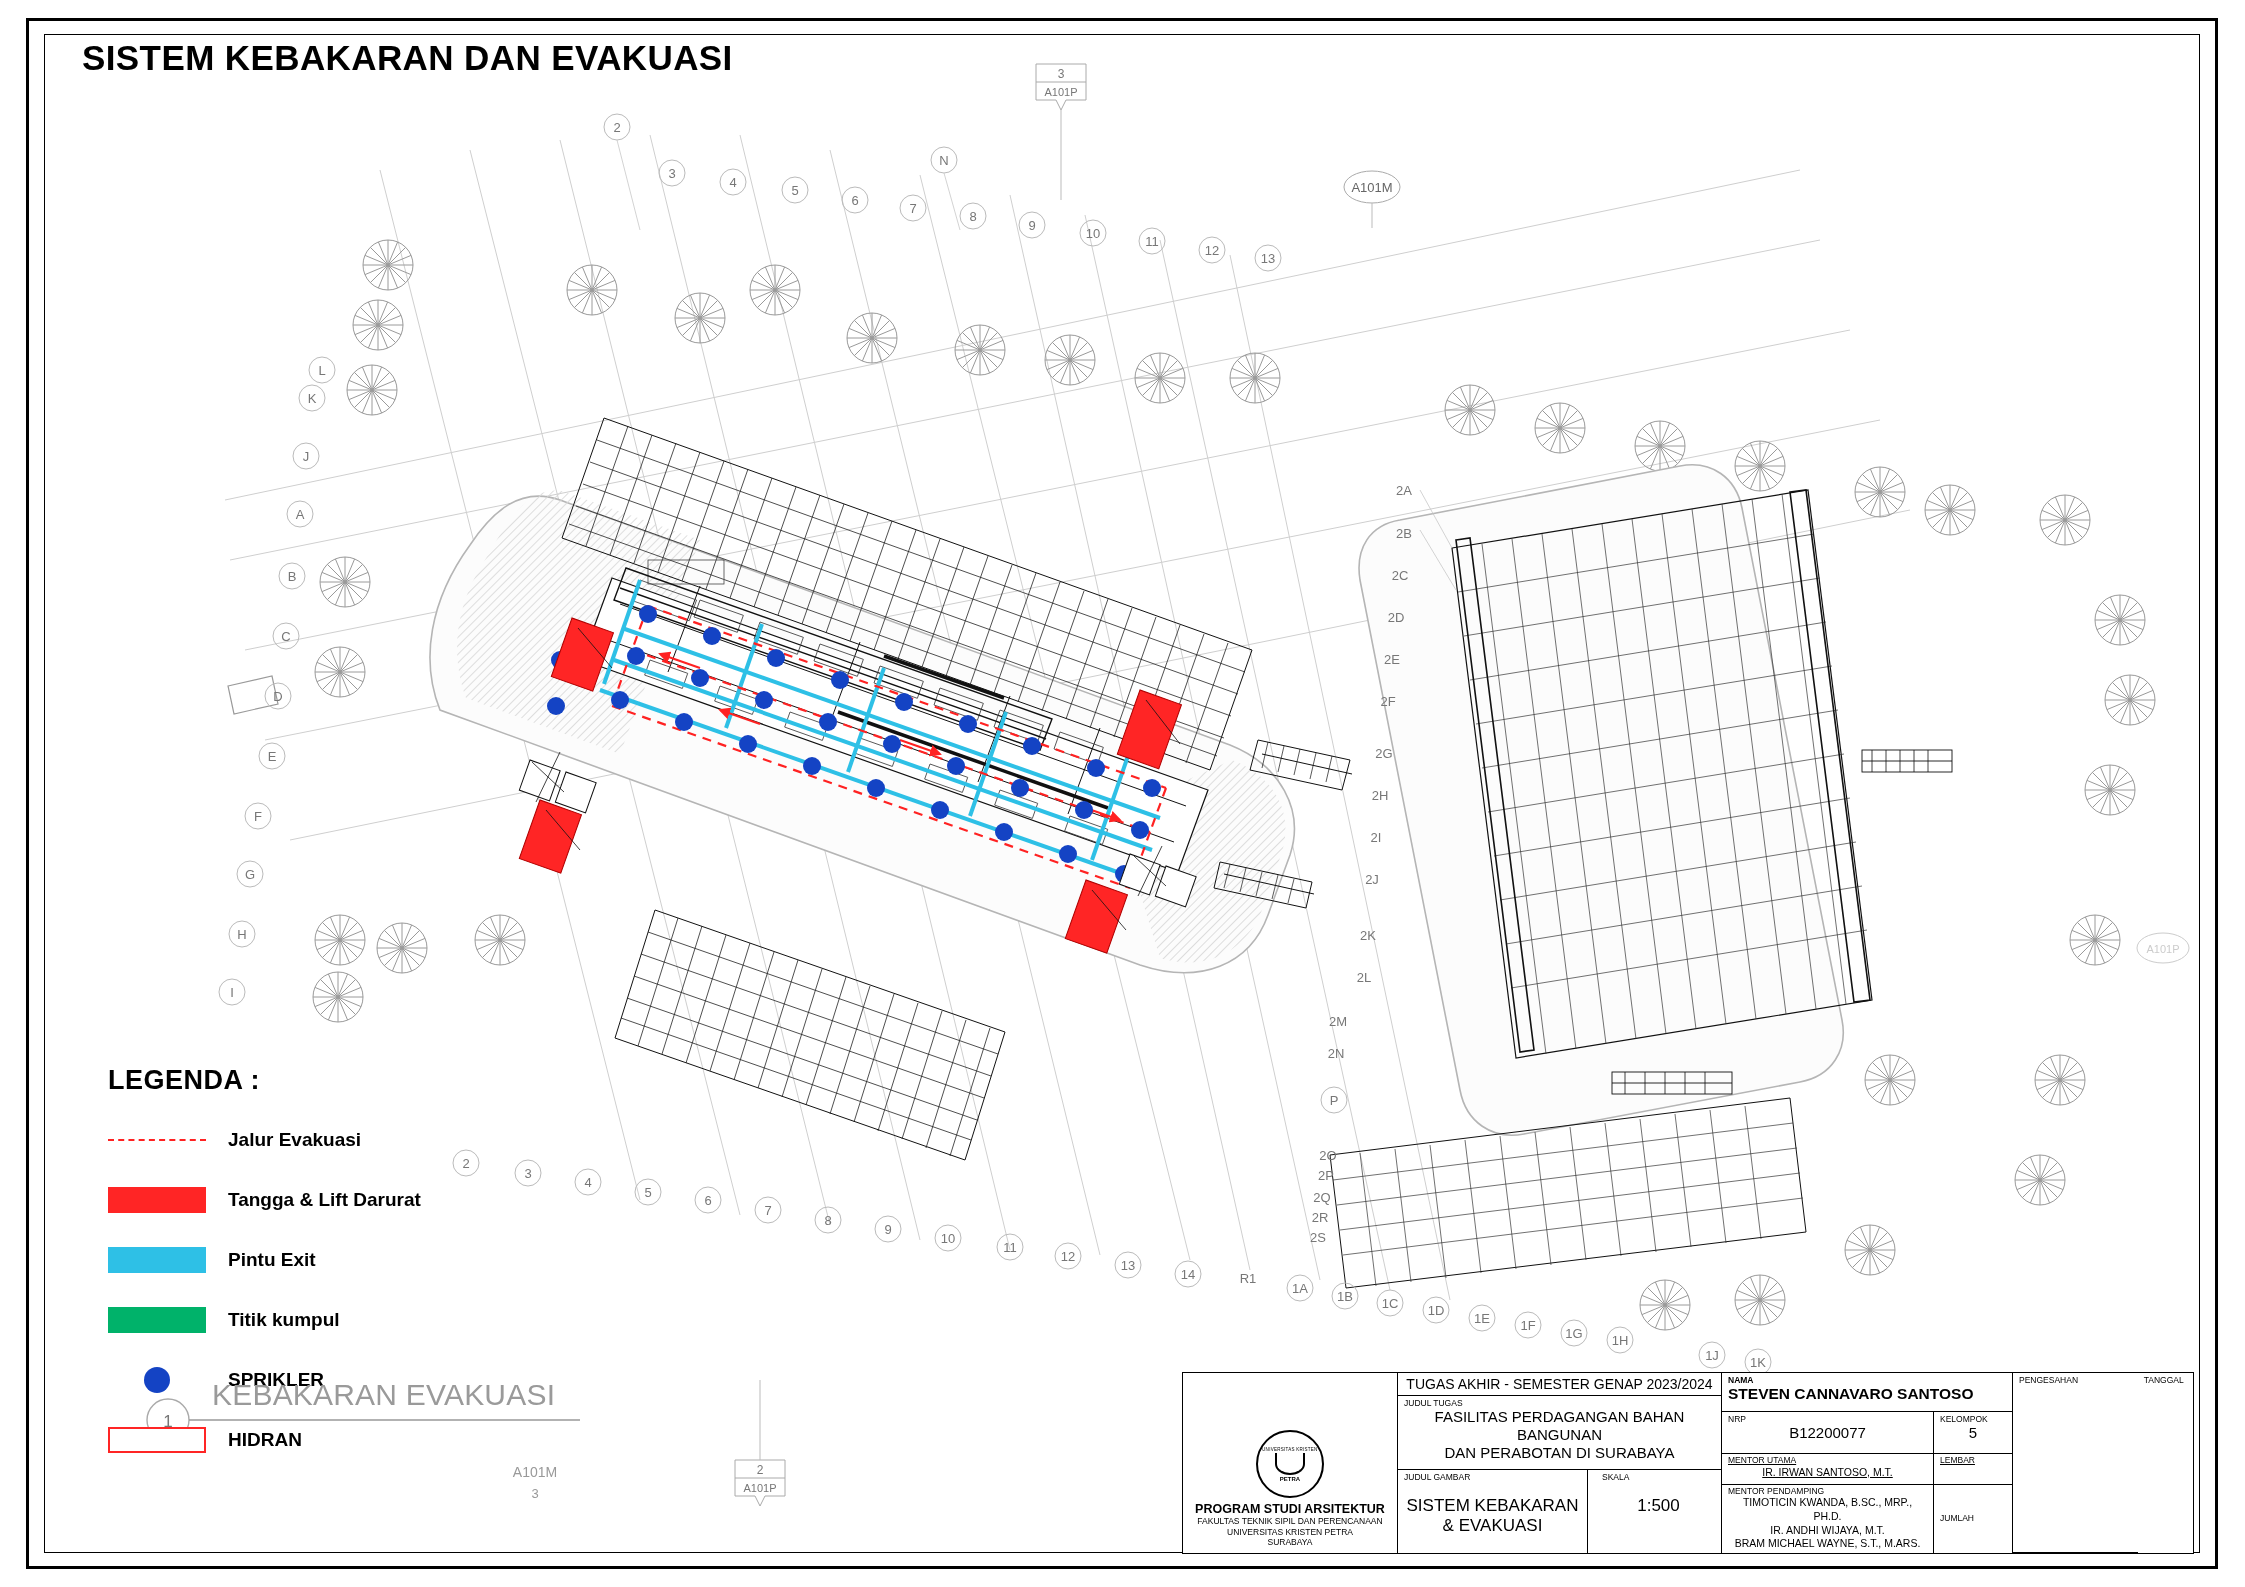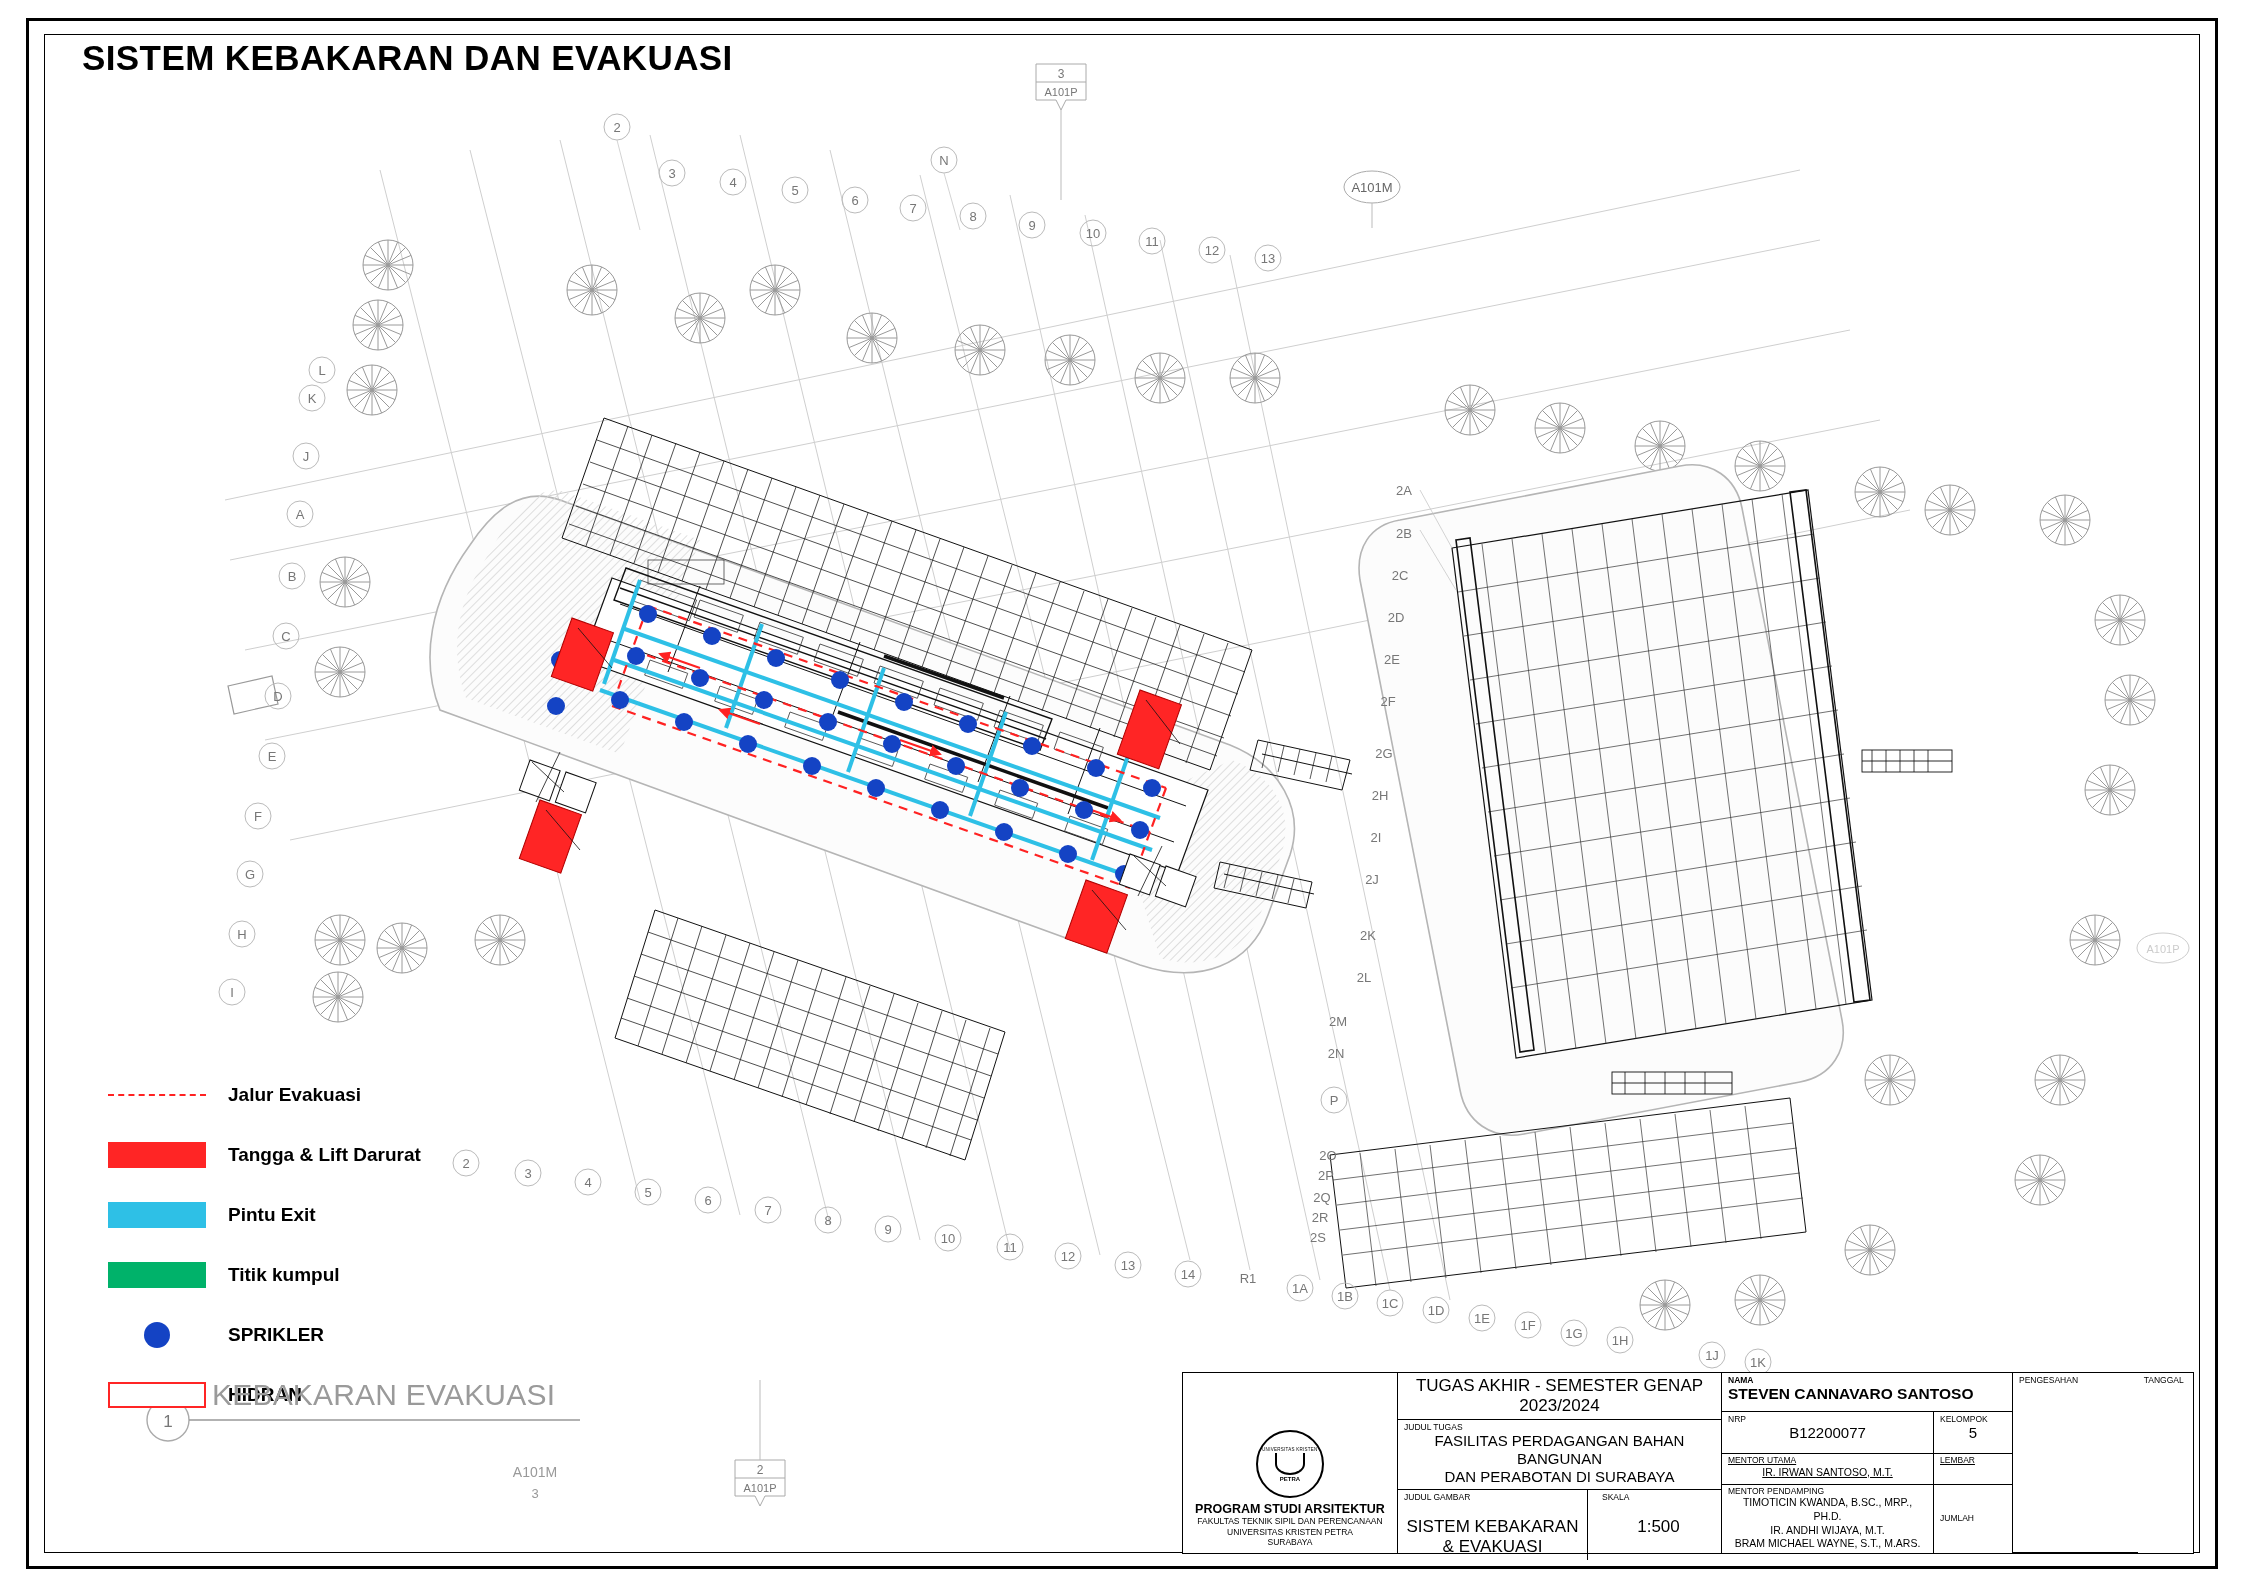--- a/index.html
+++ b/index.html
@@ -213,21 +213,21 @@
   }
   .tb-val {
     font-size: 15px;
     text-align: center;
     line-height: 1.2;
     display: block;
   }
   .tb-val.lg { font-size: 17px; }
   .tb-top-center {
     text-align: center;
-    font-size: 17px;
+    font-size: 14px;
     padding: 3px 0;
     border-bottom: 1.2px solid #000;
   }
   .tb-right {
     width: 290px;
     border-left: 1.2px solid #000;
     display: flex;
     flex-direction: column;
   }
   .tb-rblock {
@@ -829,20 +829,21 @@
       <text x="1372" y="192" font-size="13" fill="#666" text-anchor="middle">A101M</text>
       <line x1="1372" y1="203" x2="1372" y2="228" stroke="#bbb"></line>
     </g>
     <g>
       <ellipse cx="2163" cy="948" rx="26" ry="15" fill="#fff" stroke="#ccc"></ellipse>
       <text x="2163" y="953" font-size="11" fill="#ccc" text-anchor="middle">A101P</text>
     </g>
   </svg>
 
   <div class="legend">
+    <div class="legend-title">LEGENDA :</div>
 
     <div class="legend-row">
       <div class="legend-swatch sw-dash"></div>
       <div class="legend-label">Jalur Evakuasi</div>
     </div>
 
     <div class="legend-row">
       <div class="legend-swatch sw-red"></div>
       <div class="legend-label">Tangga &amp; Lift Darurat</div>
     </div>

